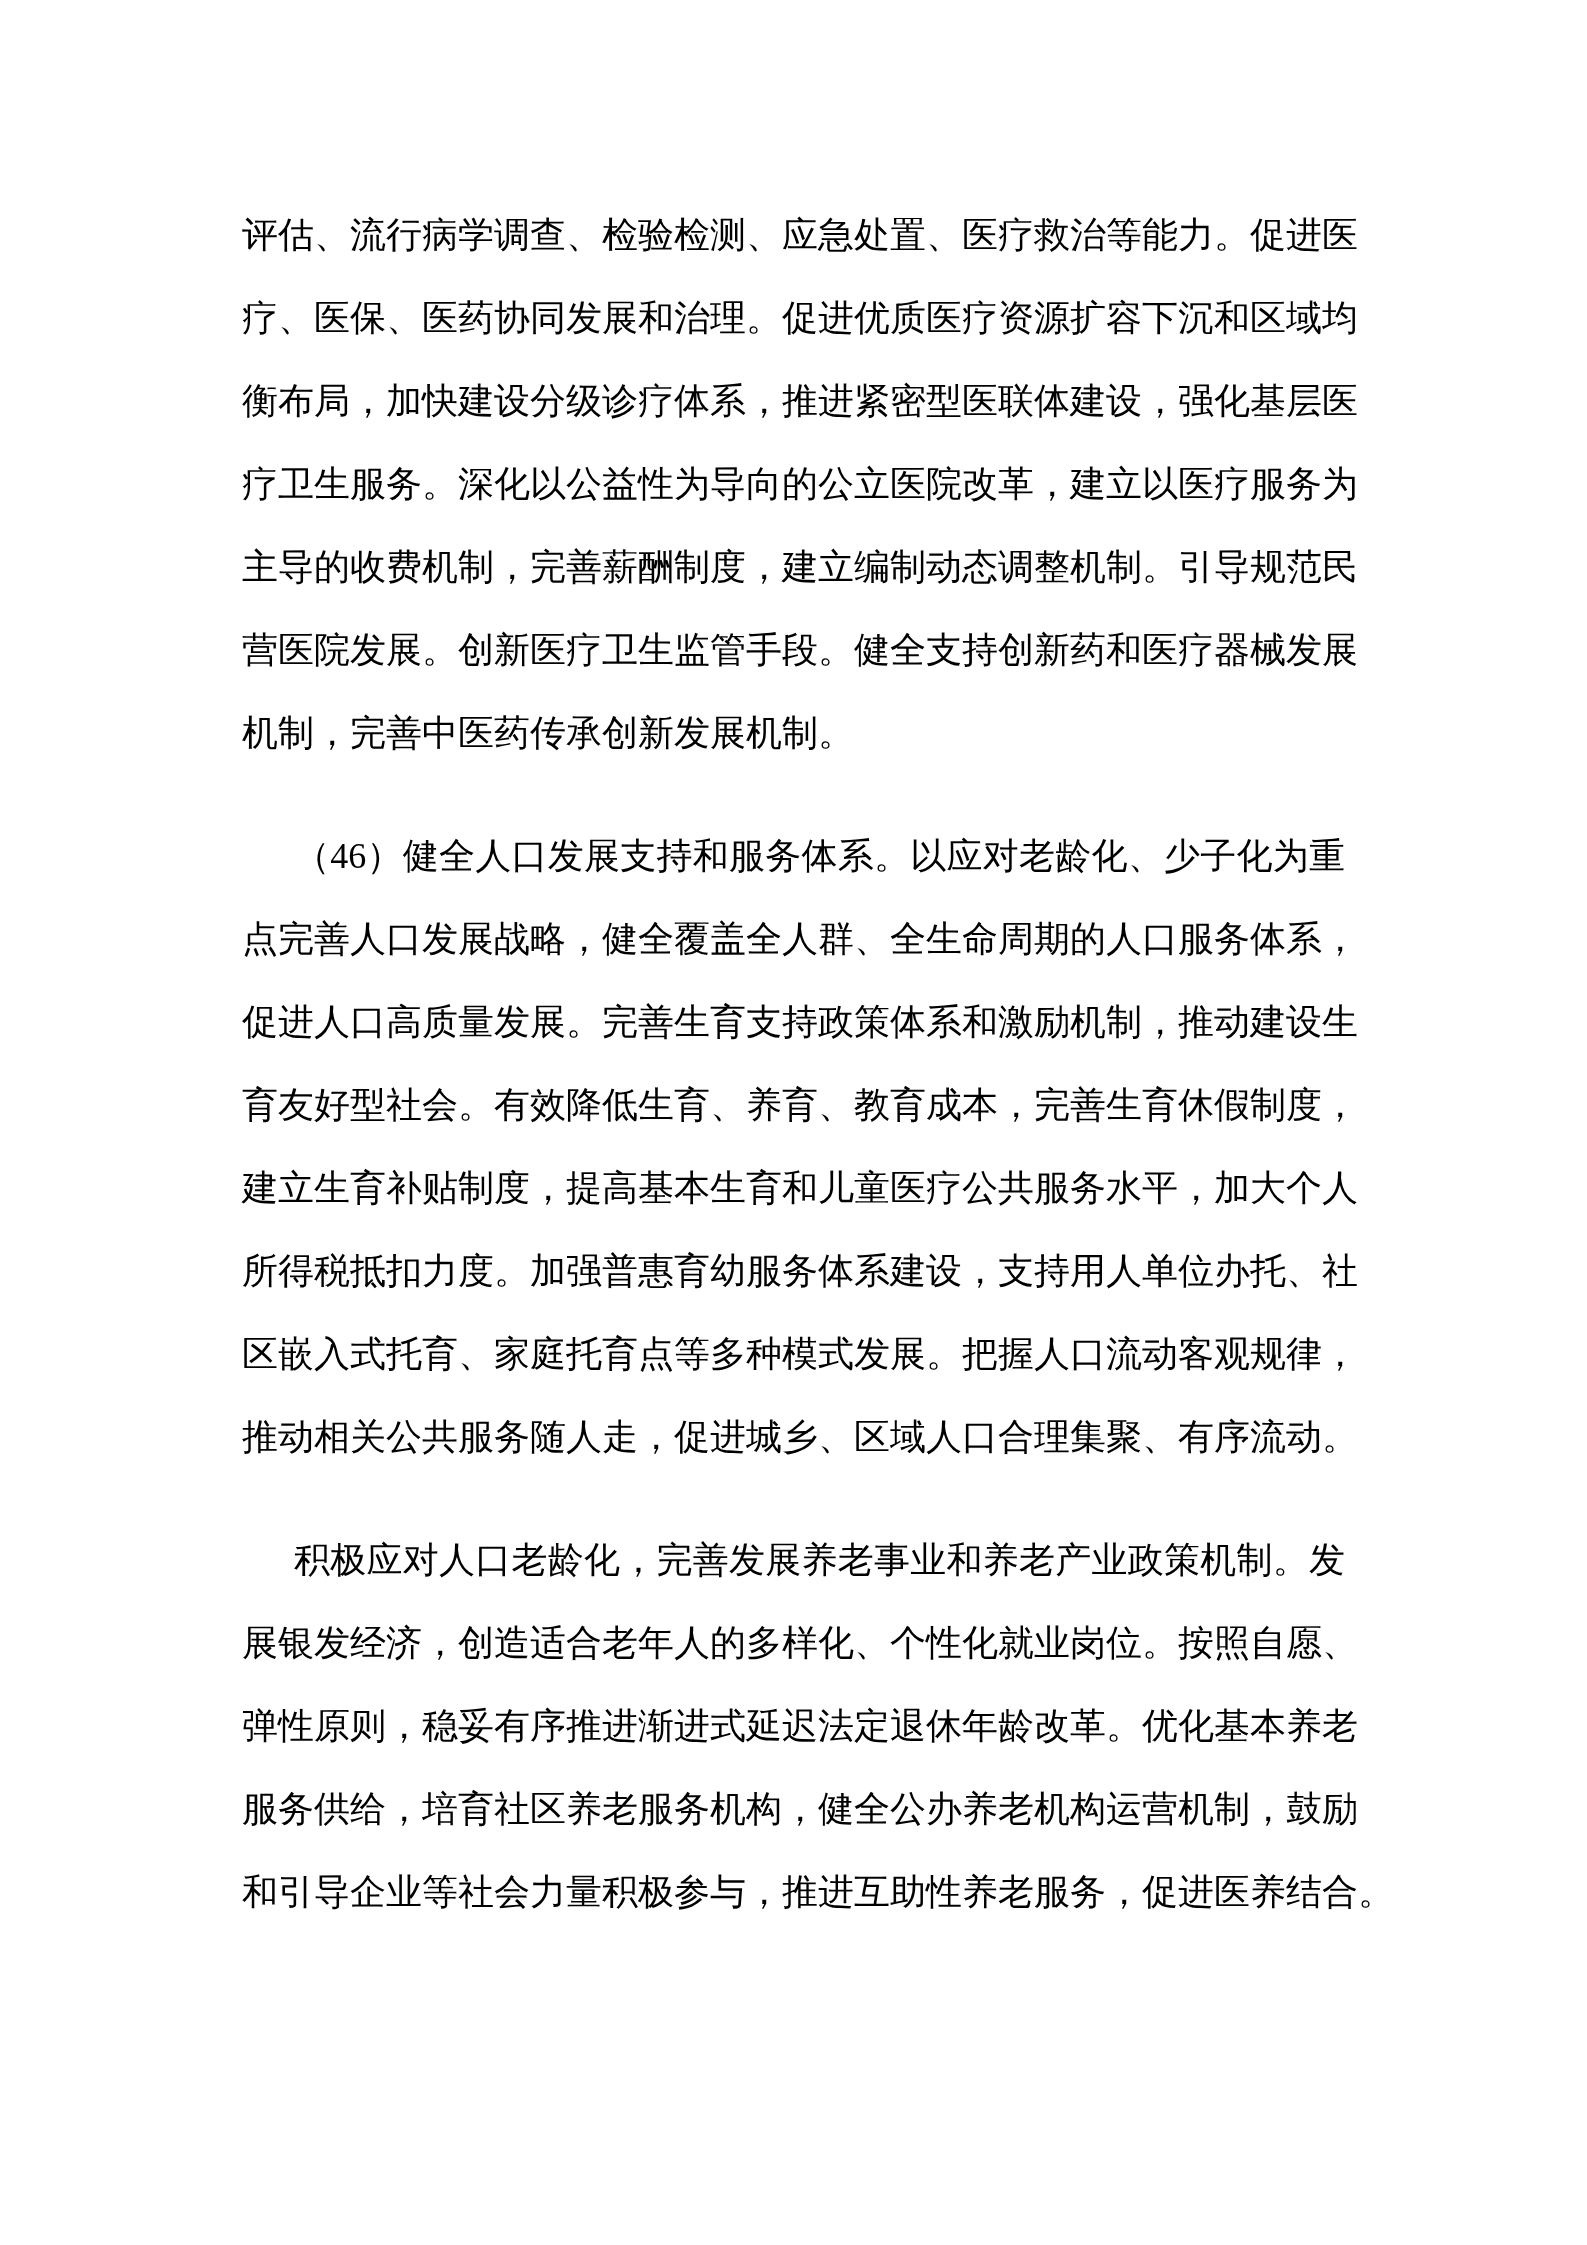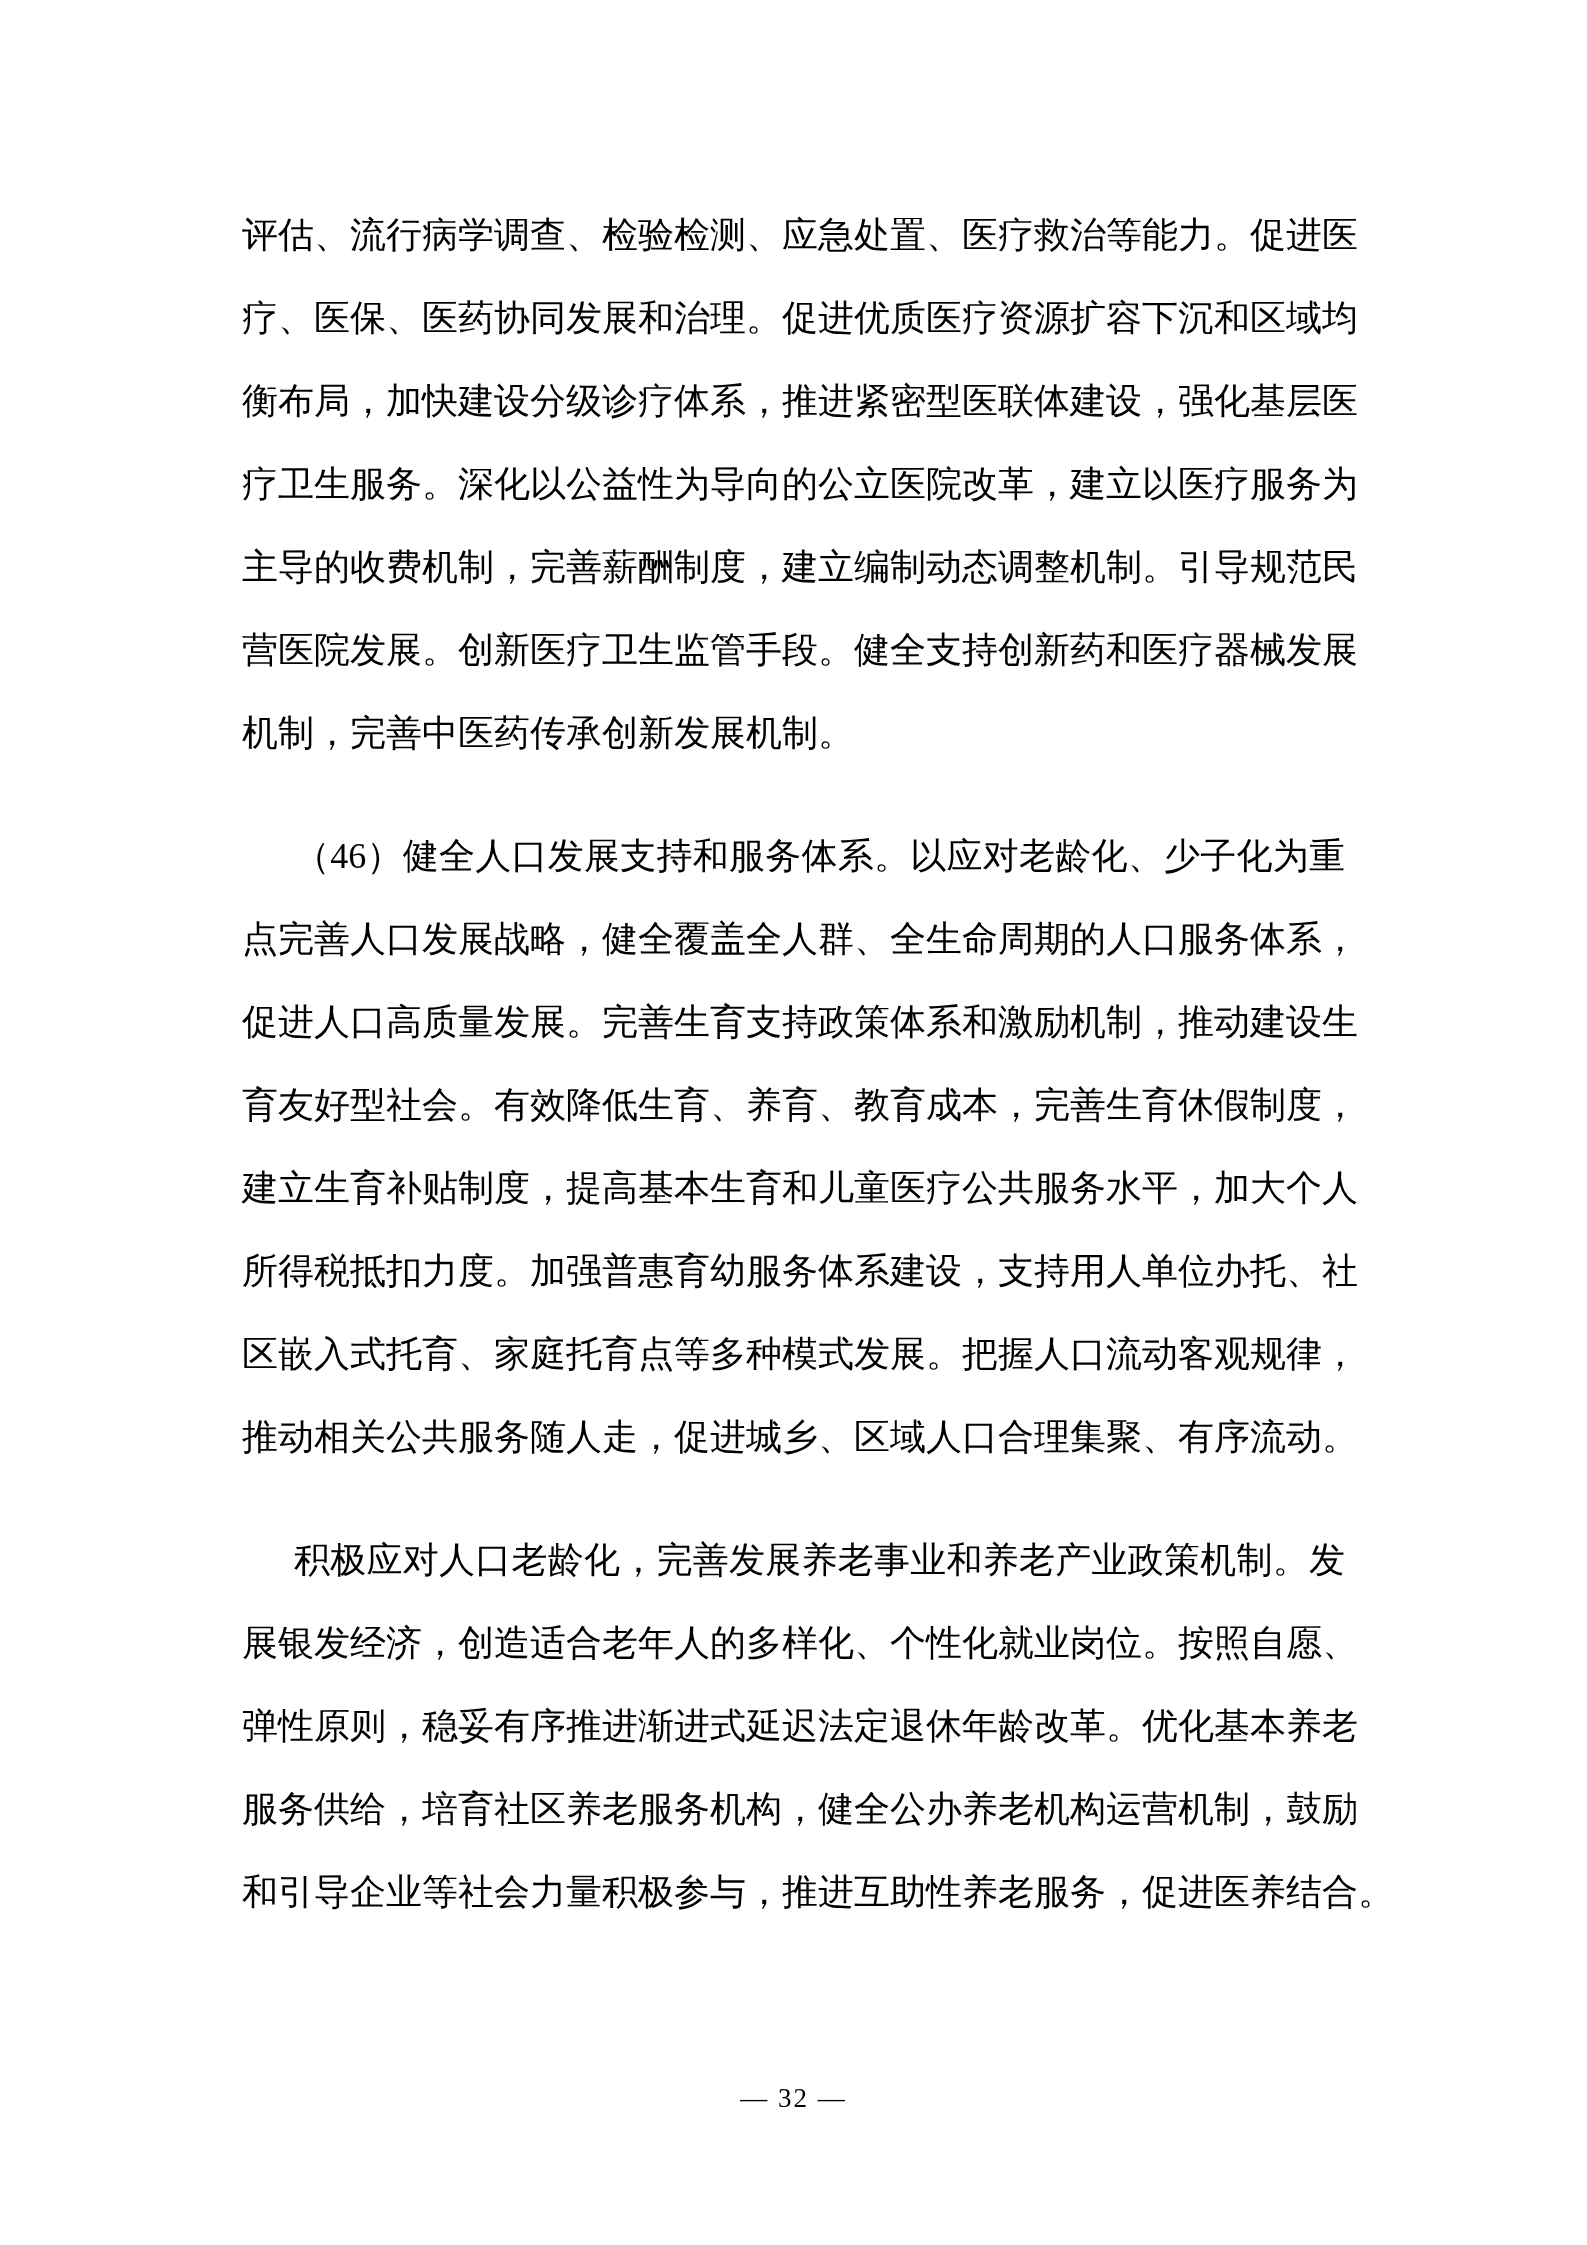--- a/index.html
+++ b/index.html
@@ -76,16 +76,13 @@
         <div class="line"><span class="ch">推</span><span class="ch">动</span><span class="ch">相</span><span class="ch">关</span><span class="ch">公</span><span class="ch">共</span><span class="ch">服</span><span class="ch">务</span><span class="ch">随</span><span class="ch">人</span><span class="ch">走</span><span class="ch">，</span><span class="ch">促</span><span class="ch">进</span><span class="ch">城</span><span class="ch">乡</span><span class="ch">、</span><span class="ch">区</span><span class="ch">域</span><span class="ch">人</span><span class="ch">口</span><span class="ch">合</span><span class="ch">理</span><span class="ch">集</span><span class="ch">聚</span><span class="ch">、</span><span class="ch">有</span><span class="ch">序</span><span class="ch">流</span><span class="ch">动</span><span class="ch">。</span></div>
       </div>
       <div class="paragraph">
         <div class="line indent"><span class="ch">积</span><span class="ch">极</span><span class="ch">应</span><span class="ch">对</span><span class="ch">人</span><span class="ch">口</span><span class="ch">老</span><span class="ch">龄</span><span class="ch">化</span><span class="ch">，</span><span class="ch">完</span><span class="ch">善</span><span class="ch">发</span><span class="ch">展</span><span class="ch">养</span><span class="ch">老</span><span class="ch">事</span><span class="ch">业</span><span class="ch">和</span><span class="ch">养</span><span class="ch">老</span><span class="ch">产</span><span class="ch">业</span><span class="ch">政</span><span class="ch">策</span><span class="ch">机</span><span class="ch">制</span><span class="ch">。</span><span class="ch">发</span></div>
         <div class="line"><span class="ch">展</span><span class="ch">银</span><span class="ch">发</span><span class="ch">经</span><span class="ch">济</span><span class="ch">，</span><span class="ch">创</span><span class="ch">造</span><span class="ch">适</span><span class="ch">合</span><span class="ch">老</span><span class="ch">年</span><span class="ch">人</span><span class="ch">的</span><span class="ch">多</span><span class="ch">样</span><span class="ch">化</span><span class="ch">、</span><span class="ch">个</span><span class="ch">性</span><span class="ch">化</span><span class="ch">就</span><span class="ch">业</span><span class="ch">岗</span><span class="ch">位</span><span class="ch">。</span><span class="ch">按</span><span class="ch">照</span><span class="ch">自</span><span class="ch">愿</span><span class="ch">、</span></div>
         <div class="line"><span class="ch">弹</span><span class="ch">性</span><span class="ch">原</span><span class="ch">则</span><span class="ch">，</span><span class="ch">稳</span><span class="ch">妥</span><span class="ch">有</span><span class="ch">序</span><span class="ch">推</span><span class="ch">进</span><span class="ch">渐</span><span class="ch">进</span><span class="ch">式</span><span class="ch">延</span><span class="ch">迟</span><span class="ch">法</span><span class="ch">定</span><span class="ch">退</span><span class="ch">休</span><span class="ch">年</span><span class="ch">龄</span><span class="ch">改</span><span class="ch">革</span><span class="ch">。</span><span class="ch">优</span><span class="ch">化</span><span class="ch">基</span><span class="ch">本</span><span class="ch">养</span><span class="ch">老</span></div>
         <div class="line"><span class="ch">服</span><span class="ch">务</span><span class="ch">供</span><span class="ch">给</span><span class="ch">，</span><span class="ch">培</span><span class="ch">育</span><span class="ch">社</span><span class="ch">区</span><span class="ch">养</span><span class="ch">老</span><span class="ch">服</span><span class="ch">务</span><span class="ch">机</span><span class="ch">构</span><span class="ch">，</span><span class="ch">健</span><span class="ch">全</span><span class="ch">公</span><span class="ch">办</span><span class="ch">养</span><span class="ch">老</span><span class="ch">机</span><span class="ch">构</span><span class="ch">运</span><span class="ch">营</span><span class="ch">机</span><span class="ch">制</span><span class="ch">，</span><span class="ch">鼓</span><span class="ch">励</span></div>
         <div class="line"><span class="ch">和</span><span class="ch">引</span><span class="ch">导</span><span class="ch">企</span><span class="ch">业</span><span class="ch">等</span><span class="ch">社</span><span class="ch">会</span><span class="ch">力</span><span class="ch">量</span><span class="ch">积</span><span class="ch">极</span><span class="ch">参</span><span class="ch">与</span><span class="ch">，</span><span class="ch">推</span><span class="ch">进</span><span class="ch">互</span><span class="ch">助</span><span class="ch">性</span><span class="ch">养</span><span class="ch">老</span><span class="ch">服</span><span class="ch">务</span><span class="ch">，</span><span class="ch">促</span><span class="ch">进</span><span class="ch">医</span><span class="ch">养</span><span class="ch">结</span><span class="ch">合</span><span class="ch">。</span></div>
       </div>
     </div>
-  <div class="footer">
-    <span>— 32 —</span>
-  </div>
 </div>
 
 </body></html>

